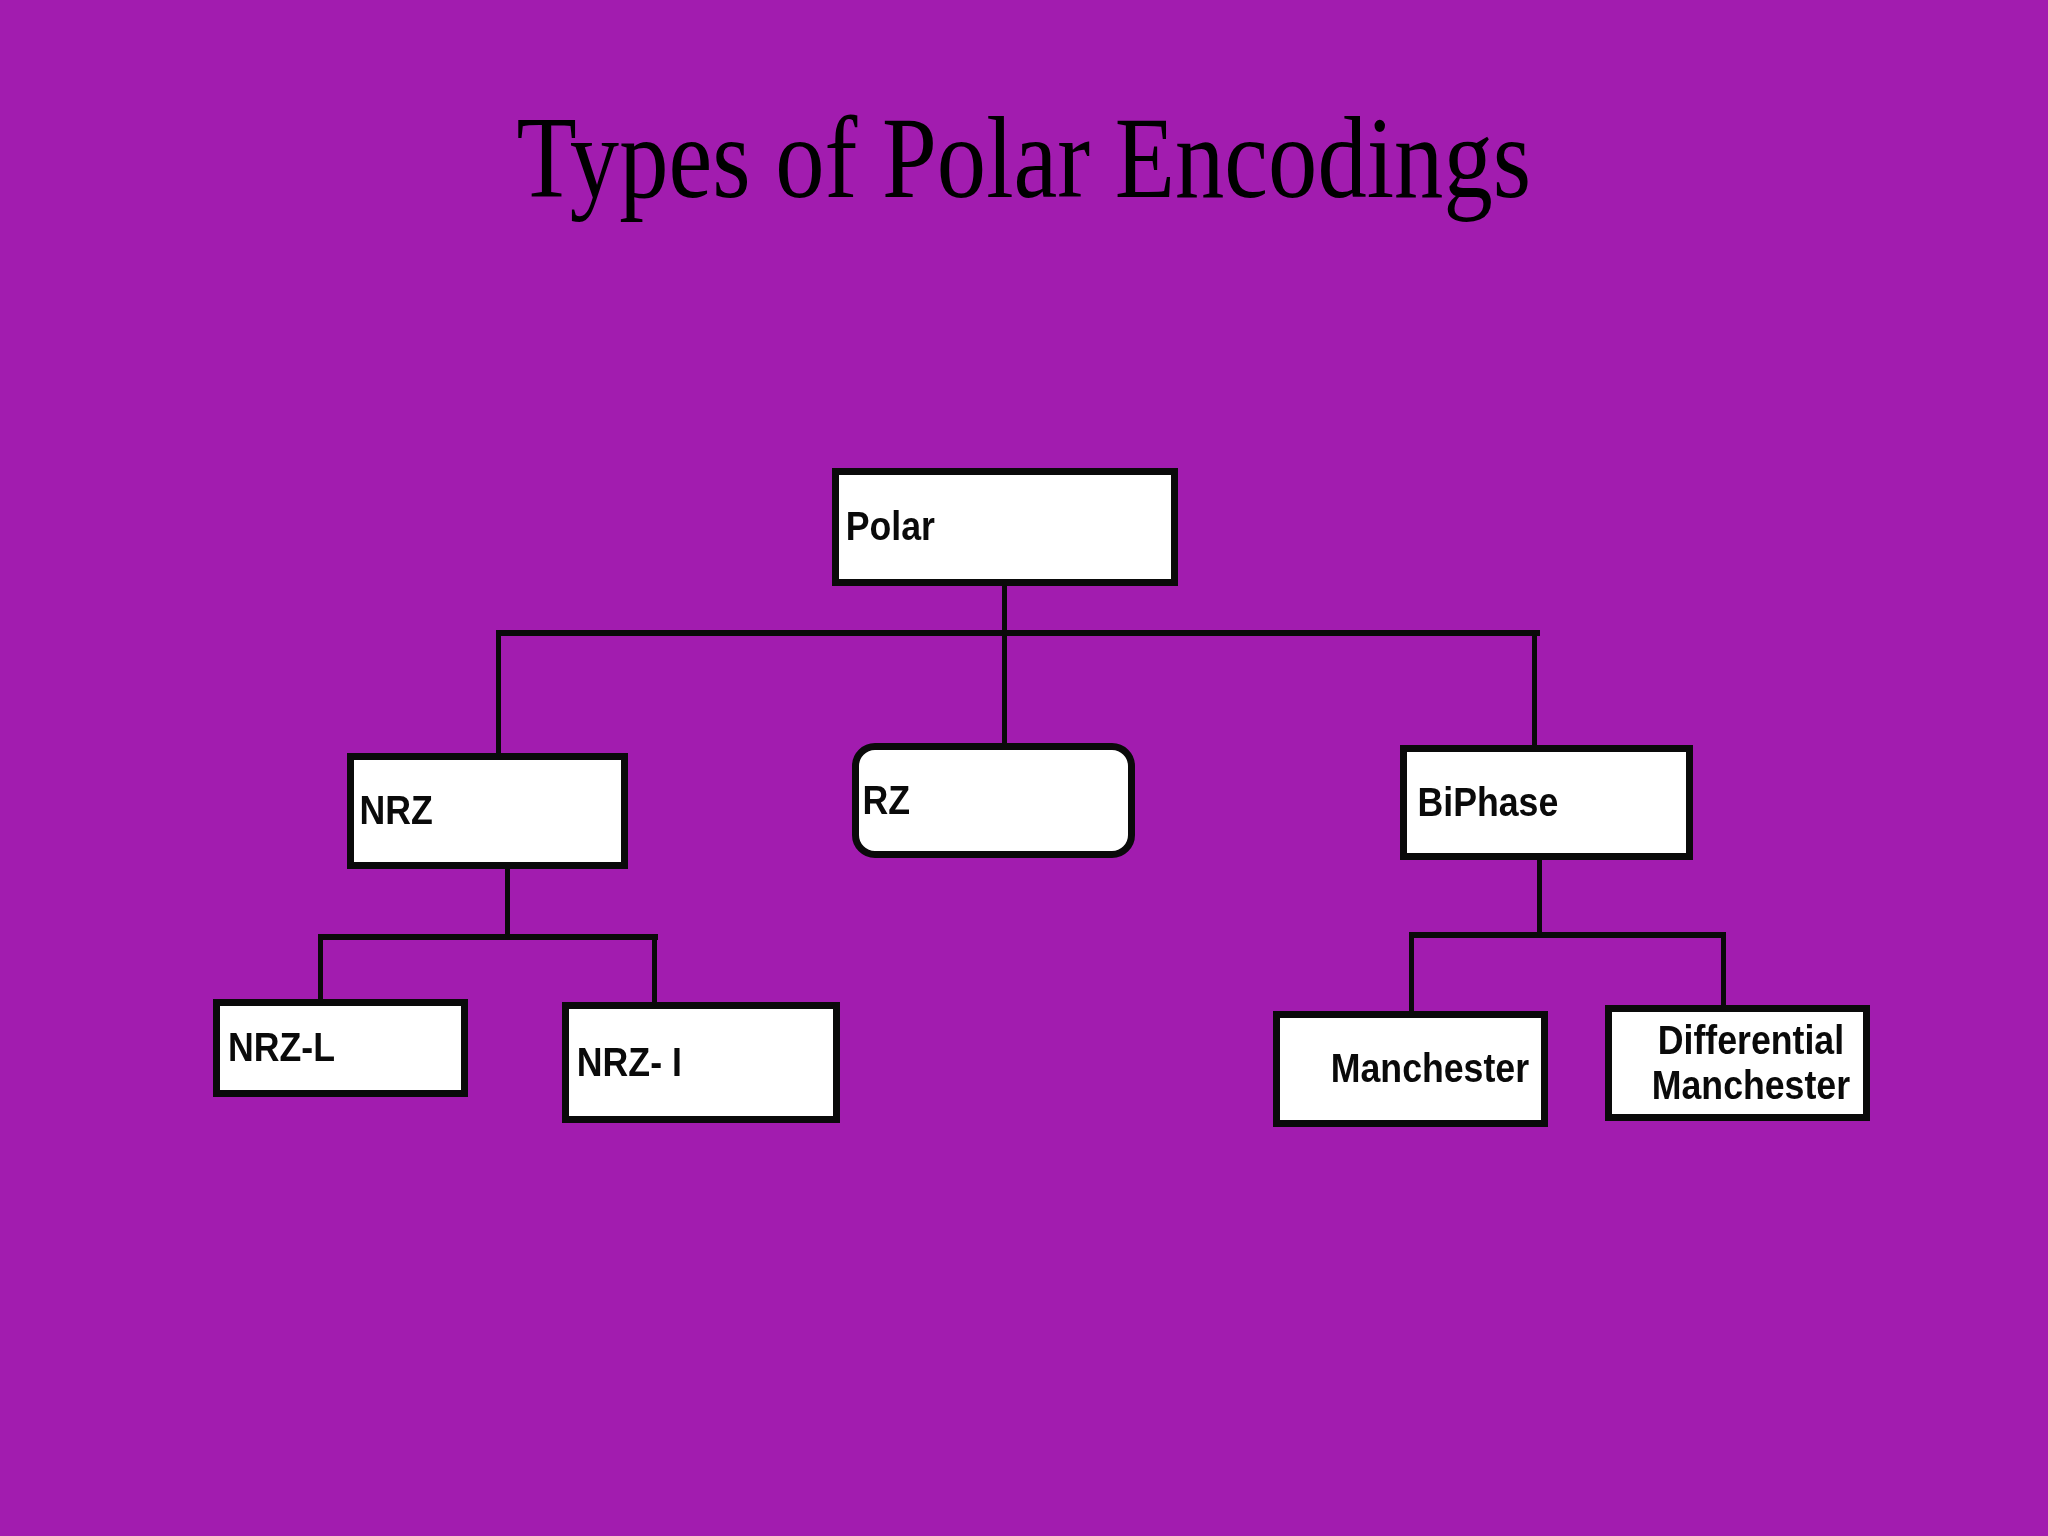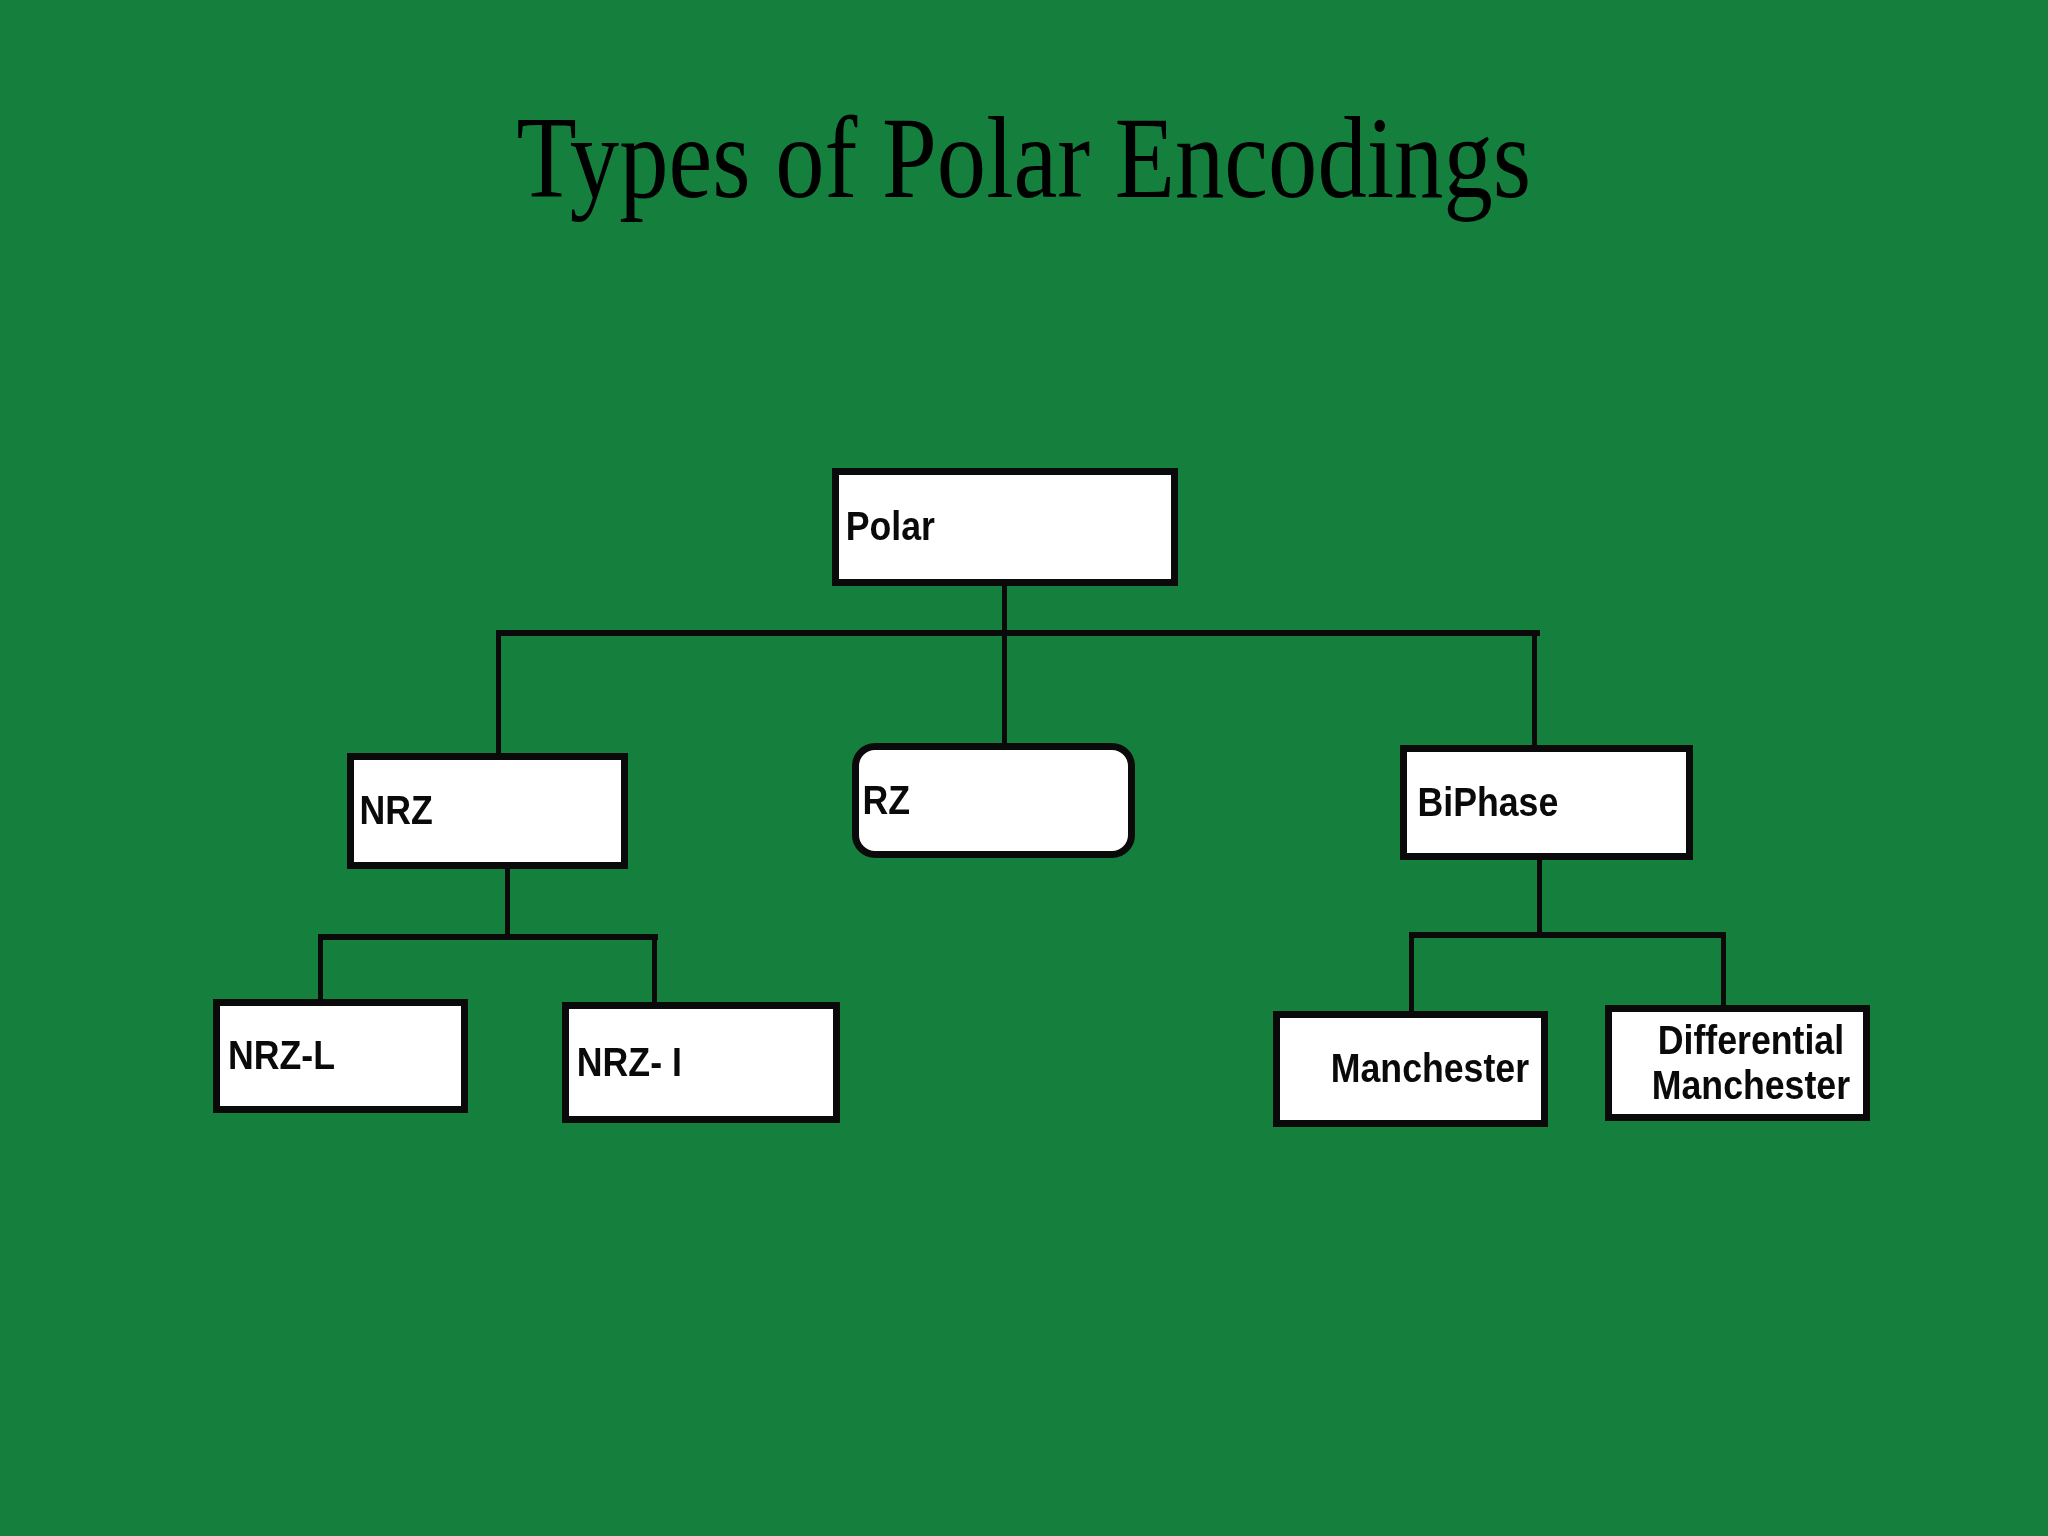--- a/index.html
+++ b/index.html
@@ -4,21 +4,21 @@
 <style>
   html, body {
     margin: 0;
     padding: 0;
     background: #ffffff;
   }
   .slide {
     position: relative;
     width: 2048px;
     height: 1536px;
-    background: #15803d;
+    background: #a21caf;
     overflow: hidden;
     font-family: "Liberation Sans", sans-serif;
   }
   .title {
     position: absolute;
     top: 100px;
     left: 0;
     width: 2048px;
     text-align: center;
     font-family: "Liberation Serif", "DejaVu Serif", serif;
@@ -53,21 +53,21 @@
   .line {
     position: absolute;
     background: #0a0a0a;
   }
 
   
   .b-polar      { left: 832px;  top: 468px;  width: 346px; height: 118px; }
   .b-nrz        { left: 347px;  top: 753px;  width: 281px; height: 116px; }
   .b-rz         { left: 852px;  top: 743px;  width: 283px; height: 115px; border-radius: 23px; }
   .b-biphase    { left: 1400px; top: 745px;  width: 293px; height: 115px; }
-  .b-nrzl       { left: 213px;  top: 999px;  width: 255px; height: 114px; }
+  .b-nrzl       { left: 213px;  top: 999px;  width: 255px; height: 98px; }
   .b-nrzi       { left: 562px;  top: 1002px; width: 278px; height: 121px; }
   .b-manchester { left: 1273px; top: 1011px; width: 275px; height: 116px; padding-left: 36px; }
   .b-diffman    { left: 1605px; top: 1005px; width: 265px; height: 116px; padding: 0 25px; }
 
   
   .c-polar-stem { left: 1002px; top: 583px; width: 5px;    height: 53px;  }
   .c-bus1       { left: 496px;  top: 630px; width: 1044px; height: 6px;   }
   .c-drop-nrz   { left: 496px;  top: 630px; width: 5px;    height: 127px; }
   .c-drop-rz    { left: 1002px; top: 630px; width: 5px;    height: 117px; }
   .c-drop-bi    { left: 1532px; top: 630px; width: 5px;    height: 119px; }

